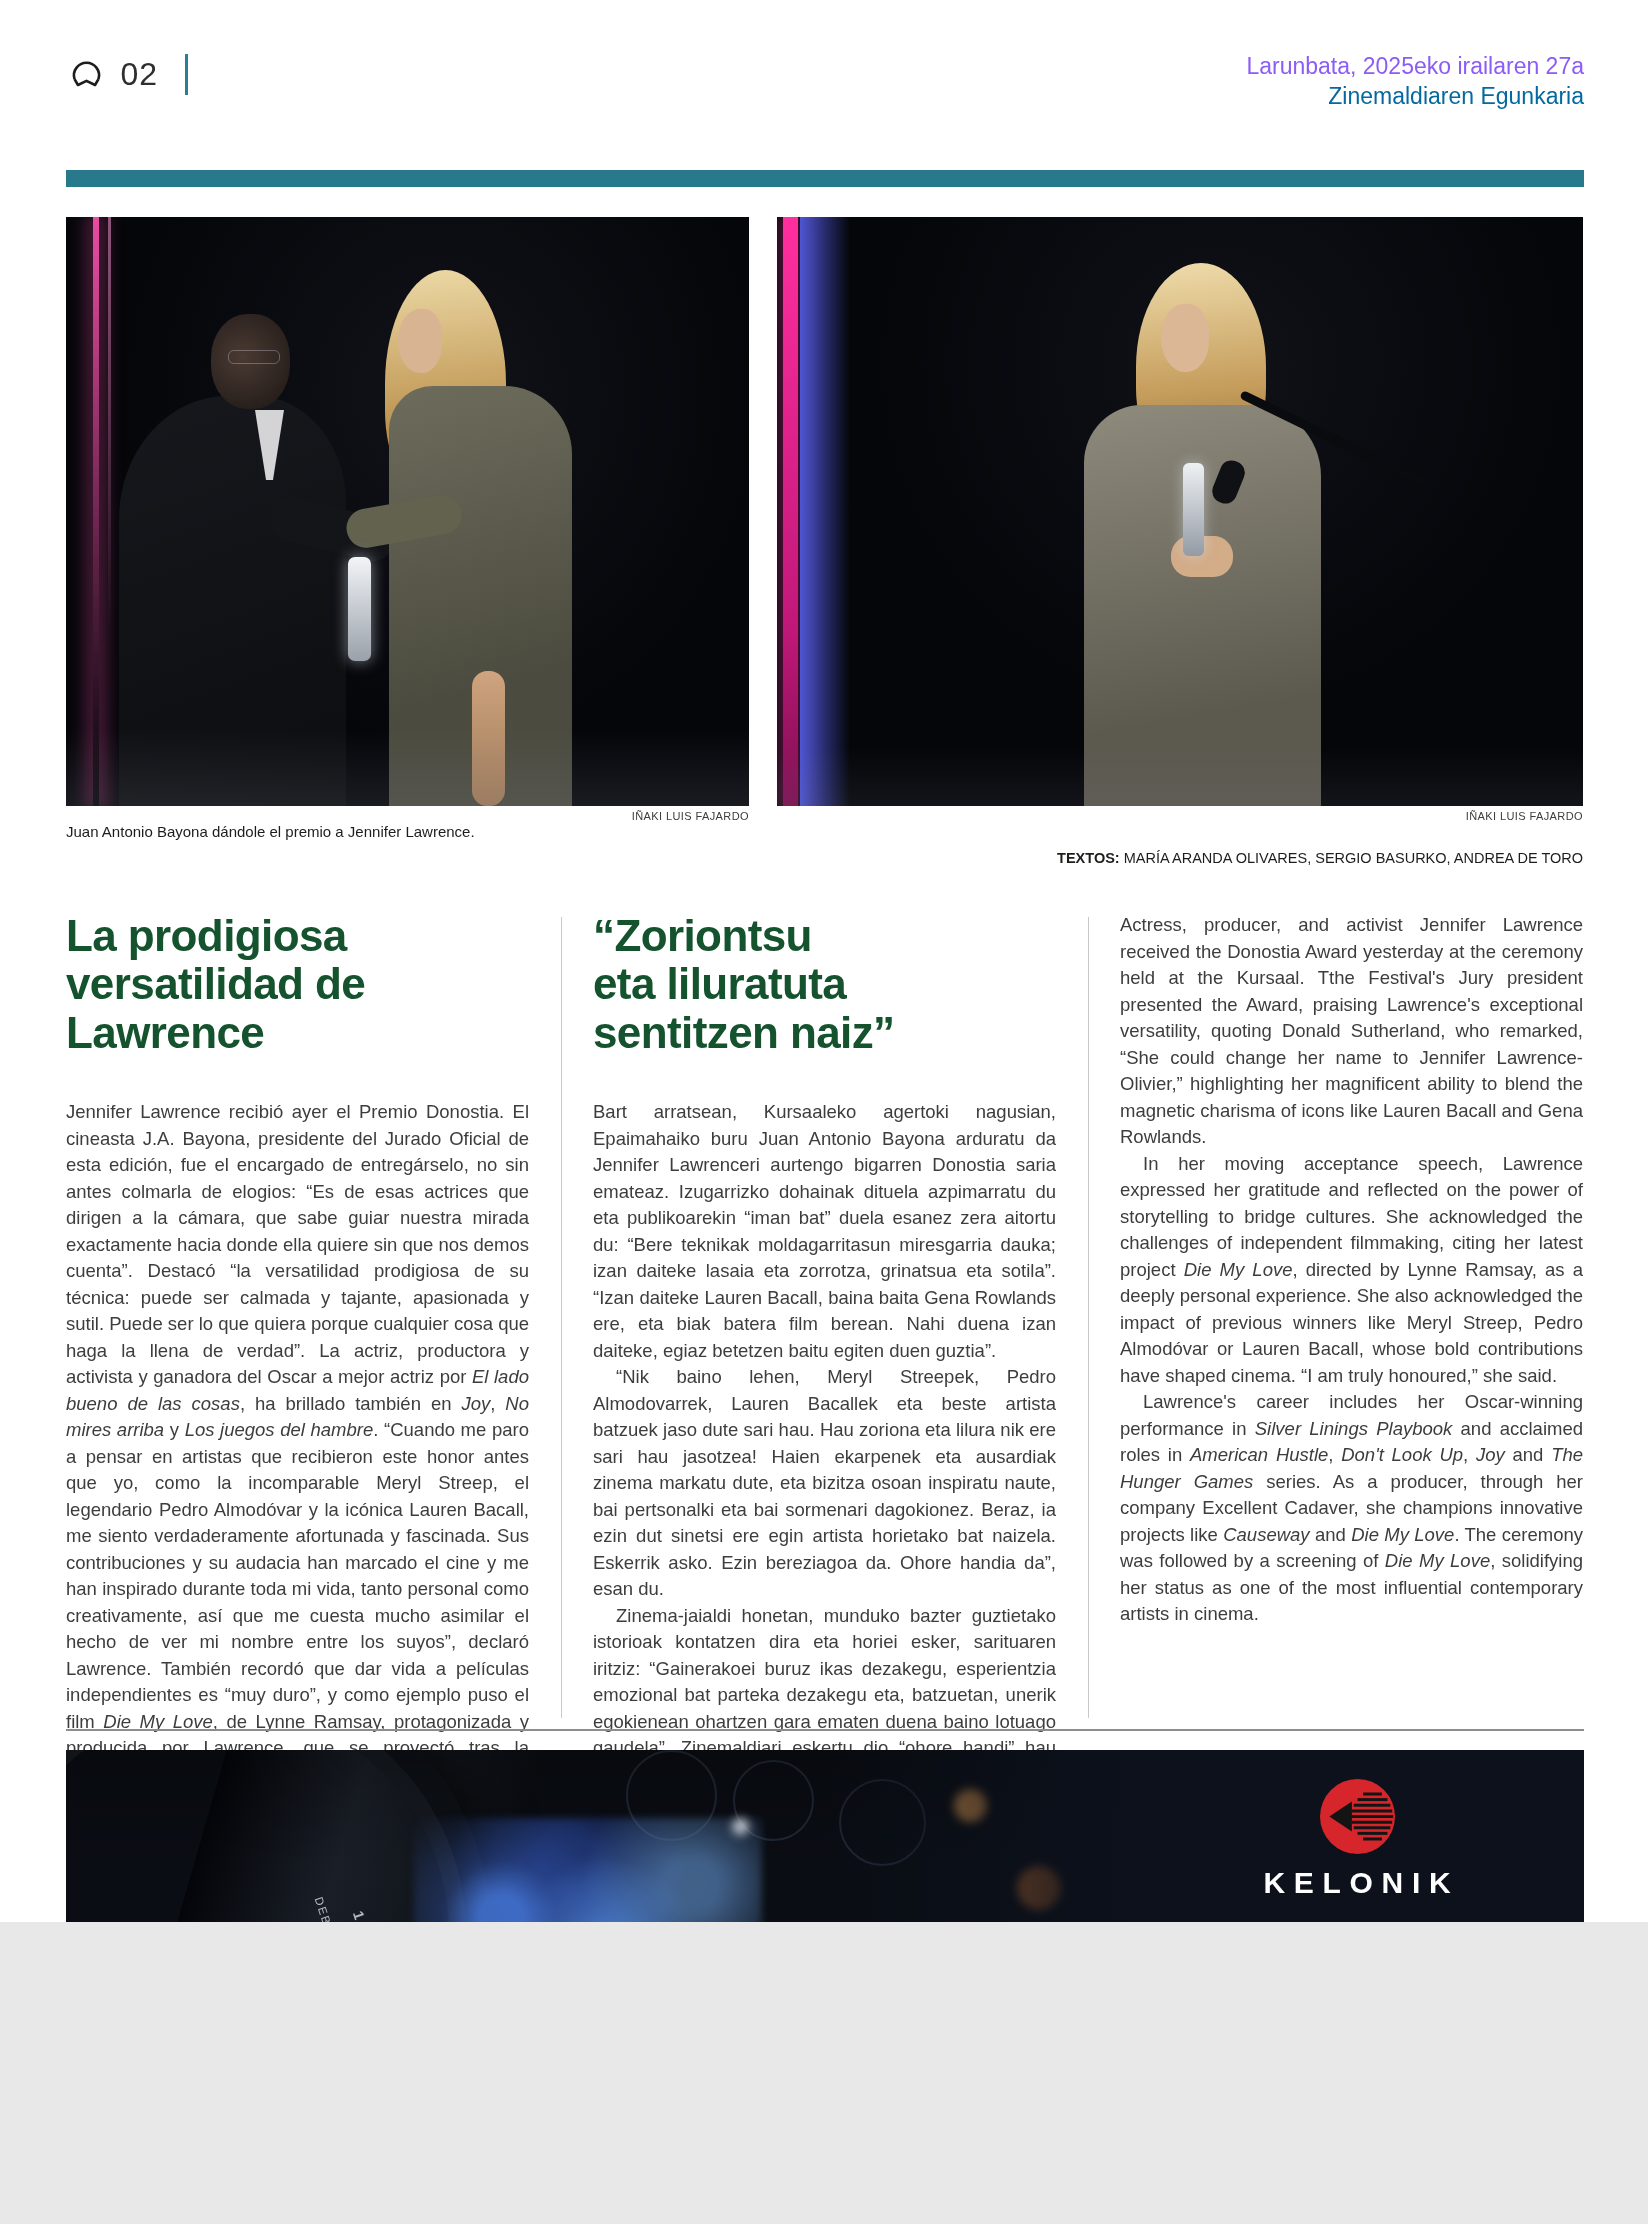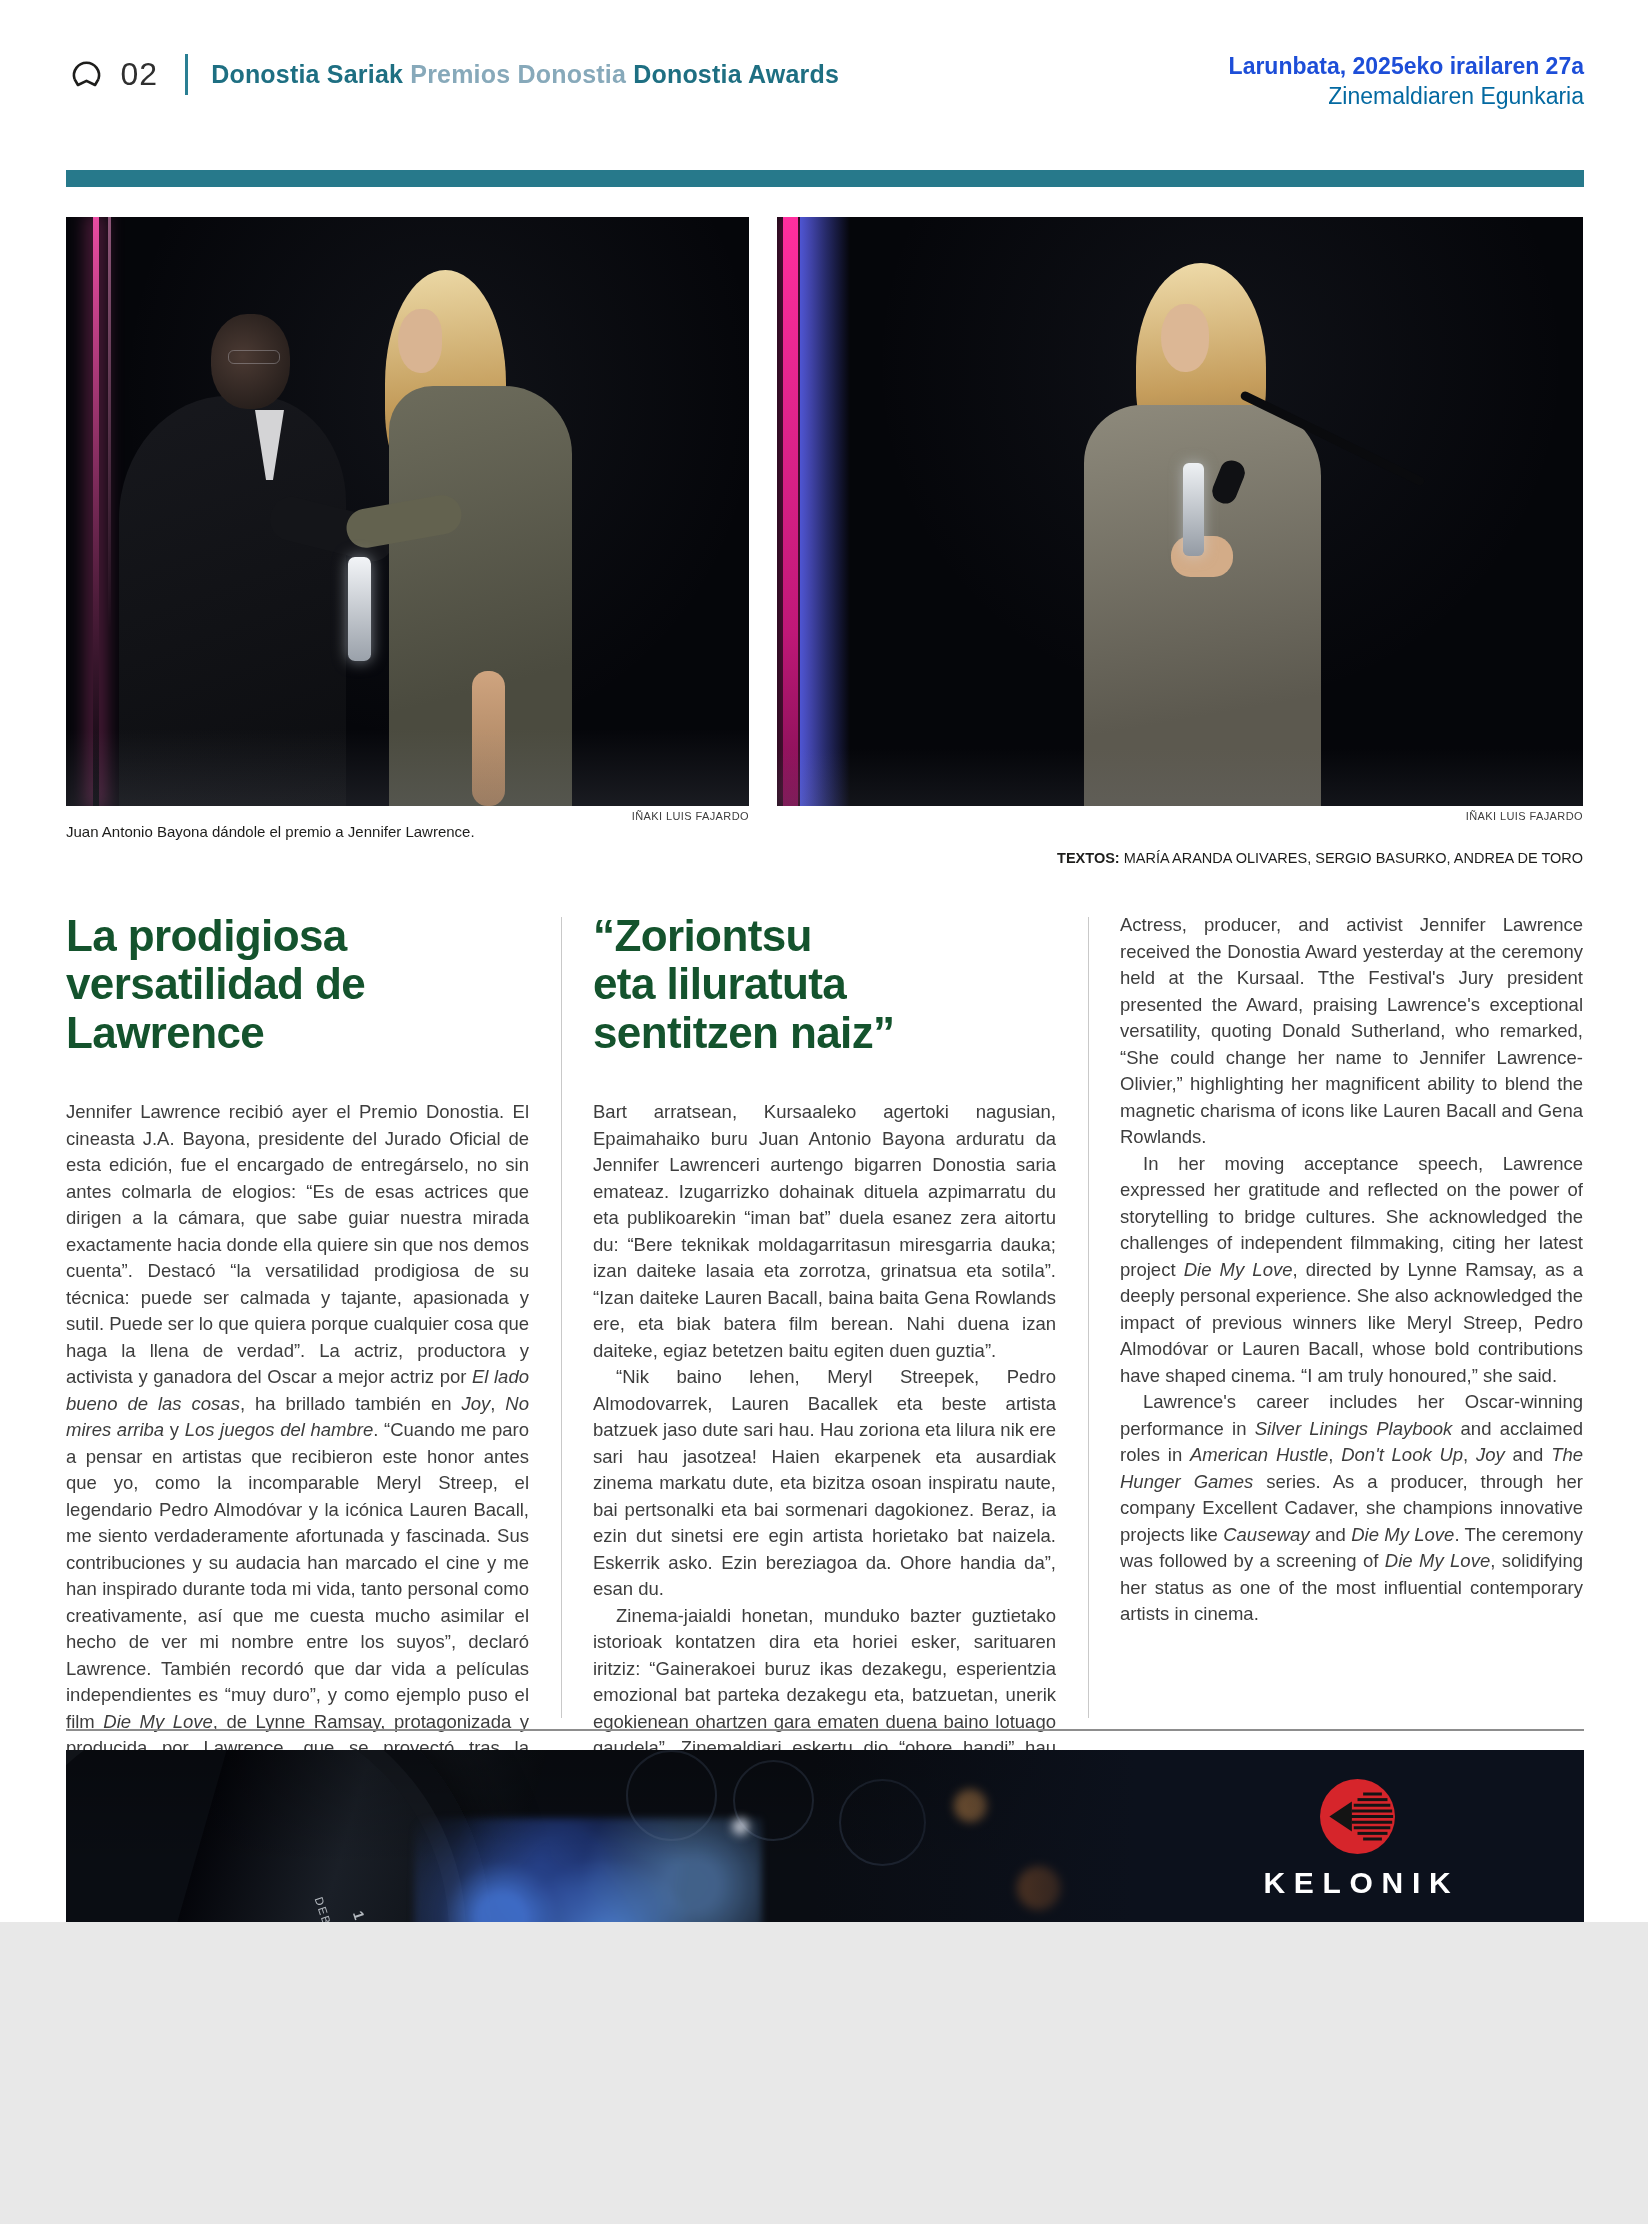--- a/index.html
+++ b/index.html
@@ -11,21 +11,21 @@
   
   .masthead{position:absolute;left:66px;top:54px;width:1518px;height:62px;}
   .mast-left{position:absolute;left:0;top:0;display:flex;align-items:center;gap:13.5px;}
   .shell{width:41px;height:41px;display:block;}
   .pagenum{font-size:32px;font-weight:400;color:#2f2f2f;letter-spacing:1px;}
   .mast-sep{width:2.9px;height:41px;background:#2a7f93;margin:0 9.7px 0 13.5px;}
   .sections{font-size:25px;font-weight:700;letter-spacing:0.2px;white-space:nowrap;}
   .sec-teal{color:#1e6f82;}
   .sec-light{color:#87a9ba;}
   .mast-right{position:absolute;right:0;top:-1.9px;text-align:right;line-height:1.3;}
-  .mast-date{font-size:23px;font-weight:700;color:#1d4ed8;}
+  .mast-date{font-size:23px;font-weight:400;color:#8b5cf6;}
   .mast-pub{font-size:23px;font-weight:400;color:#0369a1;}
   .teal-bar{position:absolute;left:66px;top:170px;width:1518px;height:17.4px;background:#27798b;}
 
   
   .photo{position:absolute;top:217px;height:589px;overflow:hidden;background:#05060a;}
   .photo-left{left:66px;width:683px;}
   .photo-right{left:777px;width:806px;}
   .ph-layer{position:absolute;}
   .credit{position:absolute;font-size:11px;color:#3c3c3c;letter-spacing:0.4px;top:810px;text-align:right;}
   .credit-left{left:66px;width:683px;}
@@ -103,25 +103,20 @@
 <div class="page">
 
   <header class="masthead">
     <div class="mast-left">
       <svg class="shell" viewBox="0 0 36 36" aria-hidden="true">
         <path d="M7.5 22 A 11 11 0 1 1 28.5 22" fill="none" stroke="#1d1d1b" stroke-width="2.3"></path>
         <path d="M7.5 22 L10.5 27.2 L18 23.6 L25.5 27.2 L28.5 22" fill="none" stroke="#1d1d1b" stroke-width="2.3" stroke-linejoin="round"></path>
       </svg>
       <span class="pagenum">02</span>
       <span class="mast-sep"></span>
-      <span class="sections">
-        <span class="sec-teal">Donostia Sariak</span>
-        <span class="sec-light">Premios Donostia</span>
-        <span class="sec-teal">Donostia Awards</span>
-      </span>
     </div>
     <div class="mast-right">
       <div class="mast-date">Larunbata, 2025eko irailaren 27a</div>
       <div class="mast-pub">Zinemaldiaren Egunkaria</div>
     </div>
   </header>
   <div class="teal-bar"></div>
 
   <figure class="photo photo-left" style="margin:0;">
     <div class="ph-layer" style="left:0;top:0;width:100%;height:100%;background:radial-gradient(ellipse at 55% 30%, rgba(120,130,150,.10), transparent 60%);"></div>

